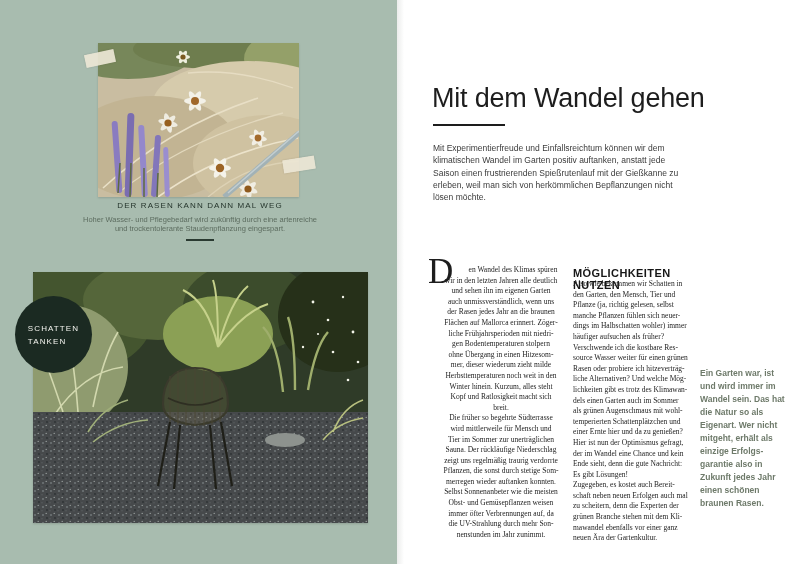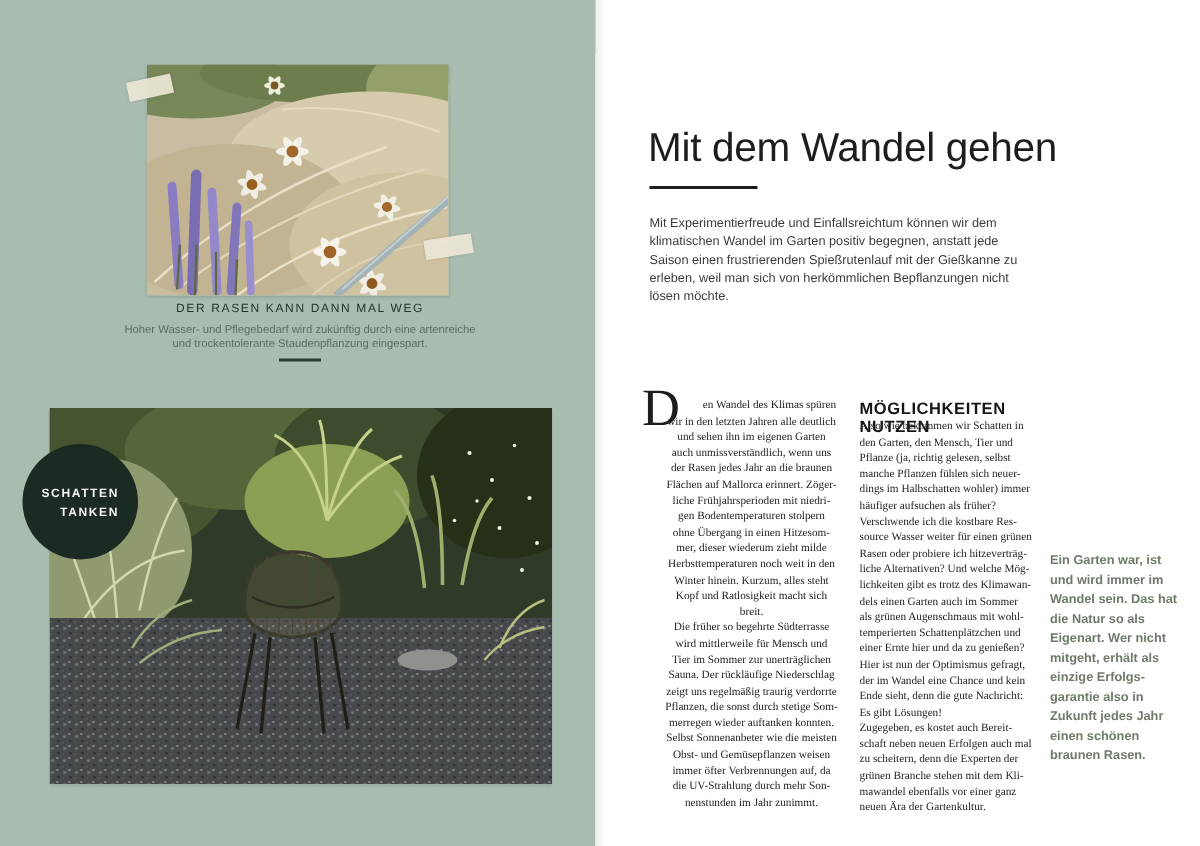--- a/index.html
+++ b/index.html
@@ -12,22 +12,22 @@
   #photo-bottom{left:33px;top:272px;width:335px;height:251px;}
   .tape{position:absolute;background:rgba(236,230,213,.92);box-shadow:0 0 2px rgba(0,0,0,.15);}
   #tape-1{left:85px;top:52px;width:30px;height:13px;transform:rotate(-12deg);}
   #tape-2{left:283px;top:158px;width:32px;height:13px;transform:rotate(-9deg);}
   #caption-title{position:absolute;left:55px;top:201px;width:290px;text-align:center;
     font-size:8px;font-weight:normal;letter-spacing:1.1px;color:#25352c;}
   #caption-body{position:absolute;left:45px;top:215px;width:310px;text-align:center;
     font-size:7.5px;line-height:9.3px;color:#5d6d60;white-space:pre-line;}
   #caption-rule{position:absolute;left:186px;top:239px;width:28px;height:2px;background:#2a3a31;}
   #badge{position:absolute;left:15px;top:296px;width:77px;height:77px;border-radius:50%;
-    background:#1b2a22;display:flex;align-items:center;justify-content:center;text-align:right;
-    color:#f4f4ef;font-size:8px;font-weight:bold;letter-spacing:1.1px;line-height:13px;white-space:pre-line;}
+    background:#1b2a22;display:flex;align-items:center;justify-content:center;text-align:left;
+    color:#f4f4ef;font-size:8px;font-weight:normal;letter-spacing:1.1px;line-height:13px;white-space:pre-line;}
   
   #right-page{position:absolute;left:397px;top:0;width:403px;height:564px;background:#ffffff;margin-top:36px;}
   #spine{position:absolute;left:397px;top:0;width:7px;height:564px;
     background:linear-gradient(to right,rgba(60,70,60,.10),rgba(0,0,0,0));}
   #page-title{position:absolute;left:35px;top:47px;font-size:27px;color:#1d1d1d;
     letter-spacing:-0.2px;font-weight:normal;}
   #title-rule{position:absolute;left:36px;top:88px;width:72px;height:2px;background:#1d1d1d;}
   #intro{position:absolute;left:36px;top:106px;width:286px;font-size:8.5px;line-height:12.3px;
     color:#3b3b3b;white-space:pre-line;}
   .bodycol{position:absolute;top:229px;font-family:"Liberation Serif",serif;font-size:7.5px;
@@ -171,21 +171,21 @@
     </div>
 
     <div id="badge">SCHATTEN
 TANKEN</div>
   </div>
 
   <div id="right-page">
     <h1 id="page-title" style="margin:0;font-weight:normal;">Mit dem Wandel gehen</h1>
     <div id="title-rule"></div>
     <p id="intro" style="margin:0;">Mit Experimentierfreude und Einfallsreichtum können wir dem
-klimatischen Wandel im Garten positiv begegnen, anstatt jede
+klimatischen Wandel im Garten positiv auftanken, anstatt jede
 Saison einen frustrierenden Spießrutenlauf mit der Gießkanne zu
 erleben, weil man sich von herkömmlichen Bepflanzungen nicht
 lösen möchte.</p>
 
     <div id="dropcap">D</div>
     <div class="bodycol" id="col1">en Wandel des Klimas spüren
 wir in den letzten Jahren alle deutlich
 und sehen ihn im eigenen Garten
 auch unmissverständlich, wenn uns
 der Rasen jedes Jahr an die braunen

